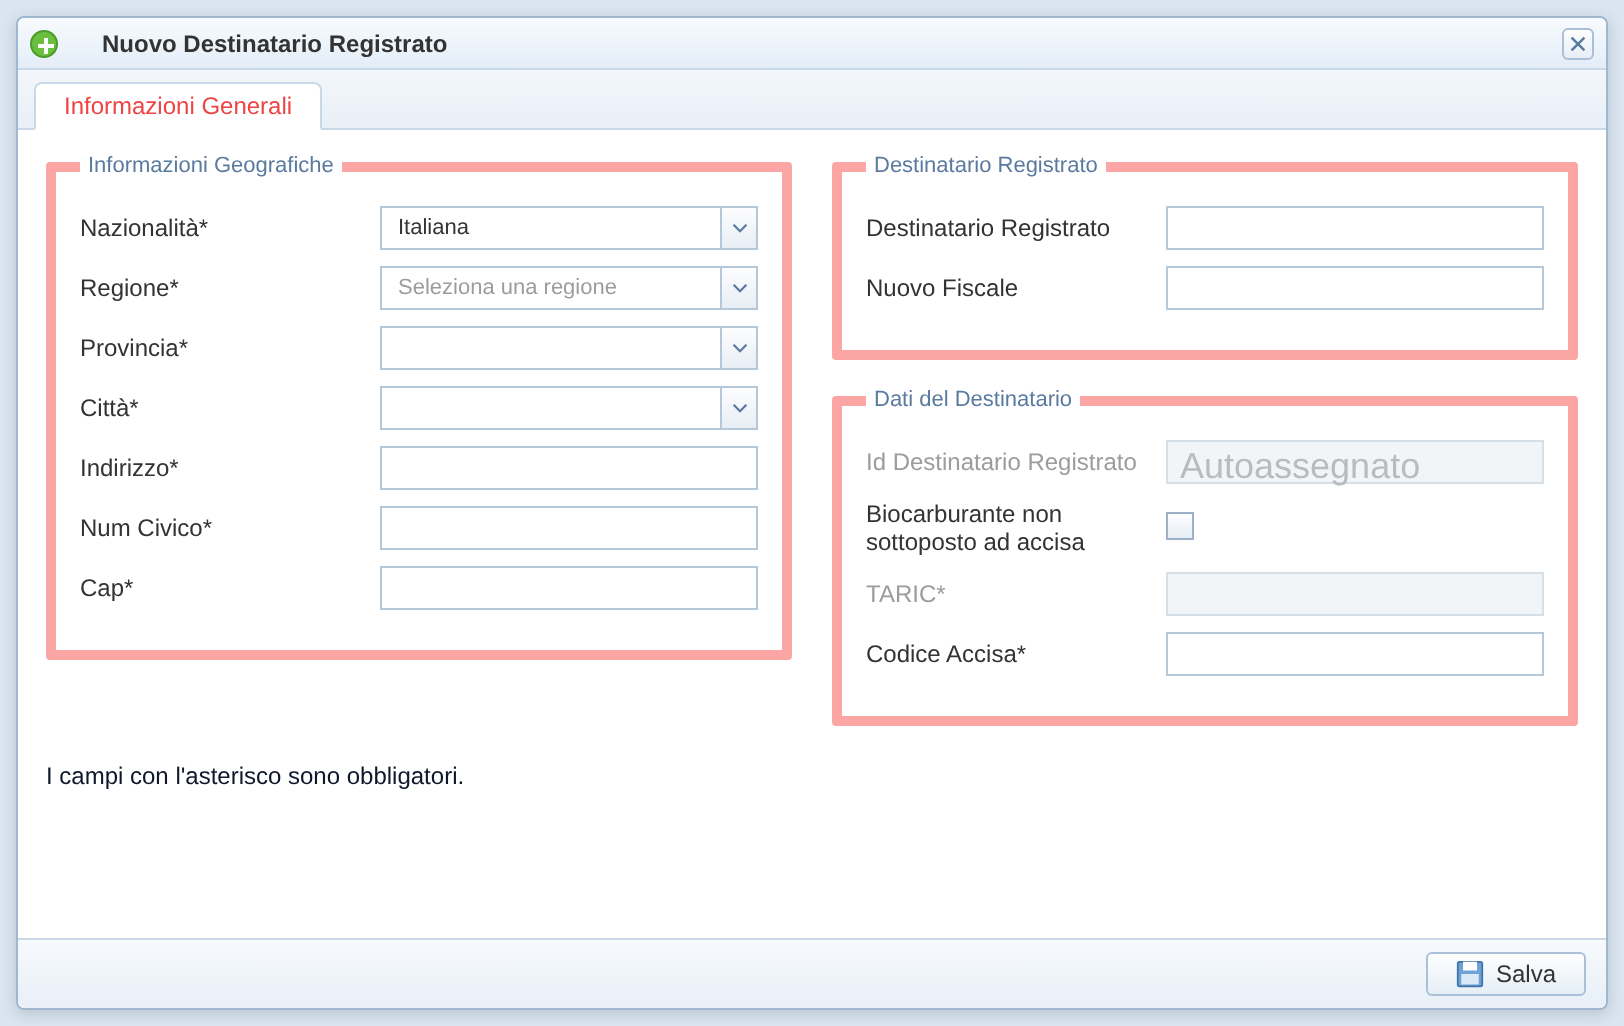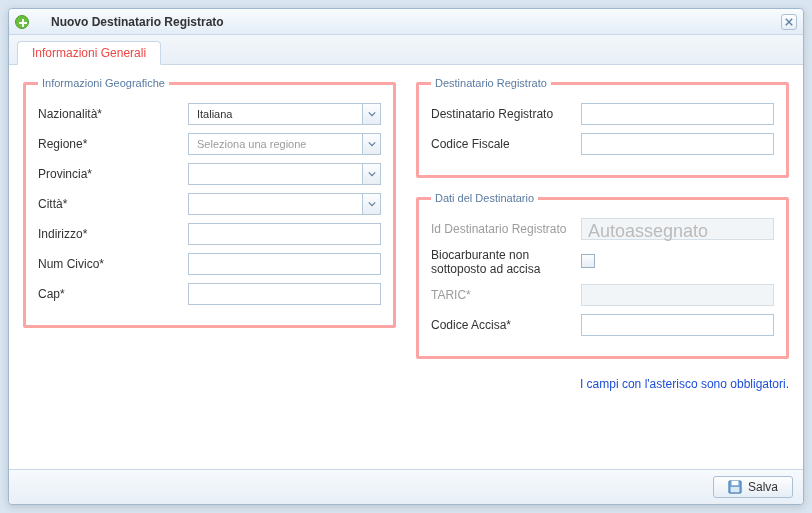--- a/index.html
+++ b/index.html
@@ -79,21 +79,21 @@
     .body {
       flex: 1;
       padding: 12px 14px 6px 14px;
       display: flex;
       flex-direction: column;
     }
     .cols { display:flex; gap: 20px; }
     .col { flex:1; }
 
     fieldset {
-      border: 3px solid #fca5a5;
+      border: 5px solid #fca5a5;
       border-radius: 2px;
       padding: 14px 12px 12px 12px;
       margin-bottom: 14px;
     }
     legend {
       padding: 0 4px;
       color: #5a7aa0;
       font-size: 11px;
     }
     .row {
@@ -139,24 +139,23 @@
       padding:2px 6px;
       font-size:18px;
     }
     .chk {
       width:14px; height:14px;
       border:1px solid #9cb1c7;
       background:linear-gradient(#fdfdfe,#e6edf5);
       display:inline-block;
     }
     .footnote {
-      color:#1d4ed8;
+      color:#0f172a;
       font-size:12px;
       padding-top: 4px;
-      text-align: right;
     }
     .footer {
       border-top:1px solid #c9d8e6;
       background: linear-gradient(#f7fafd,#e8eff7);
       padding: 6px 10px;
       display:flex;
       justify-content:flex-end;
       border-radius: 0 0 4px 4px;
     }
     .btn {
@@ -272,21 +271,21 @@
       </div>
 
       <div class="col">
         <fieldset>
           <legend>Destinatario Registrato</legend>
           <div class="row">
             <label>Destinatario Registrato</label>
             <div class="wrap"><input class="txt" value="" style=""></div>
           </div>
           <div class="row">
-            <label>Codice Fiscale</label>
+            <label>Nuovo Fiscale</label>
             <div class="wrap"><input class="txt" value="" style=""></div>
           </div>
         </fieldset>
 
         <fieldset>
           <legend>Dati del Destinatario</legend>
 
           <div class="row">
             <label class="disabled-label">Id Destinatario Registrato</label>
             <div class="wrap">

